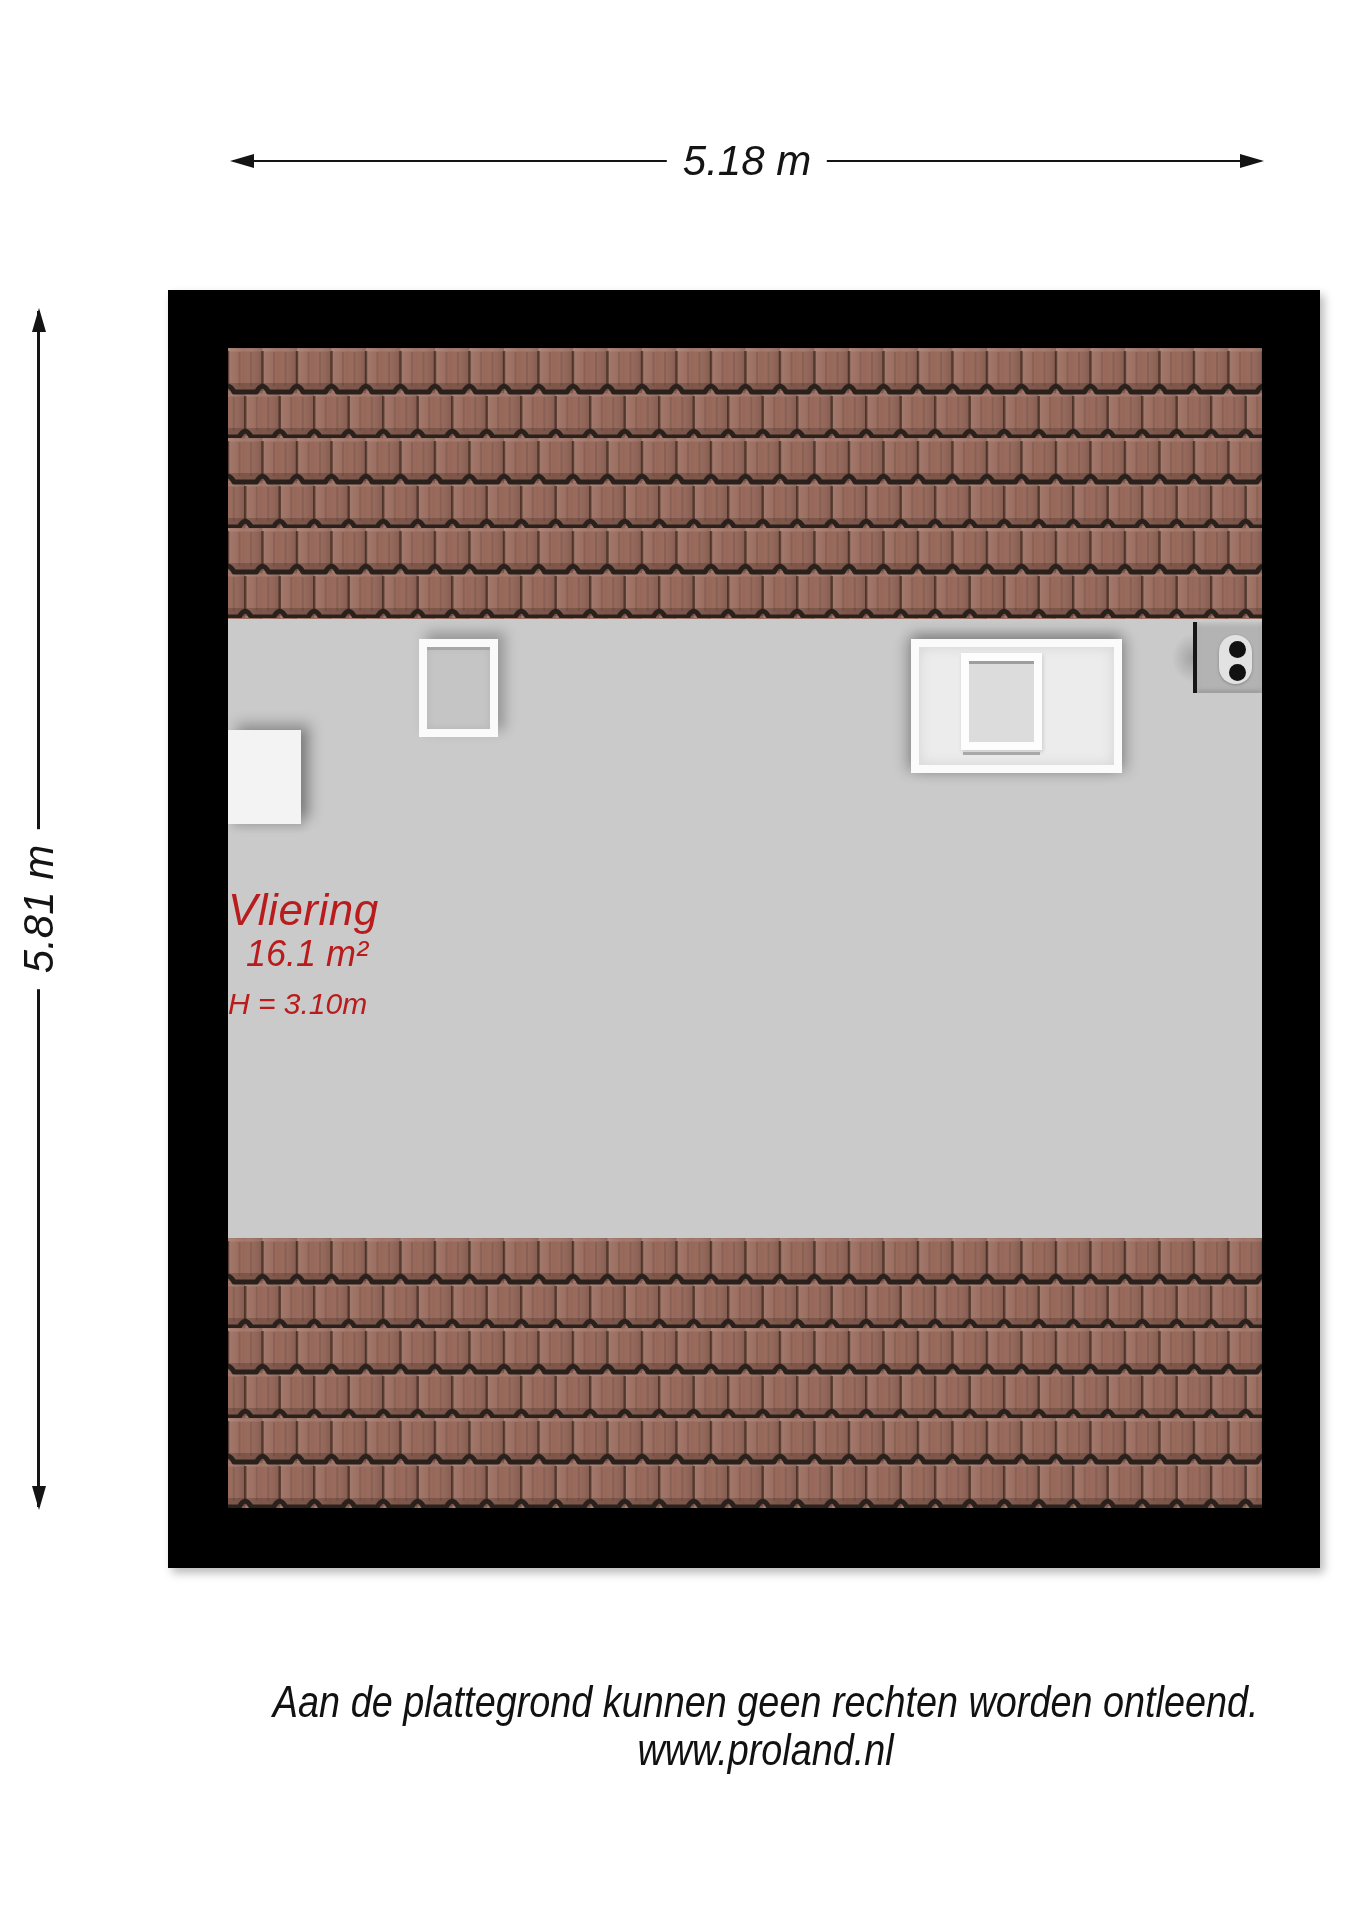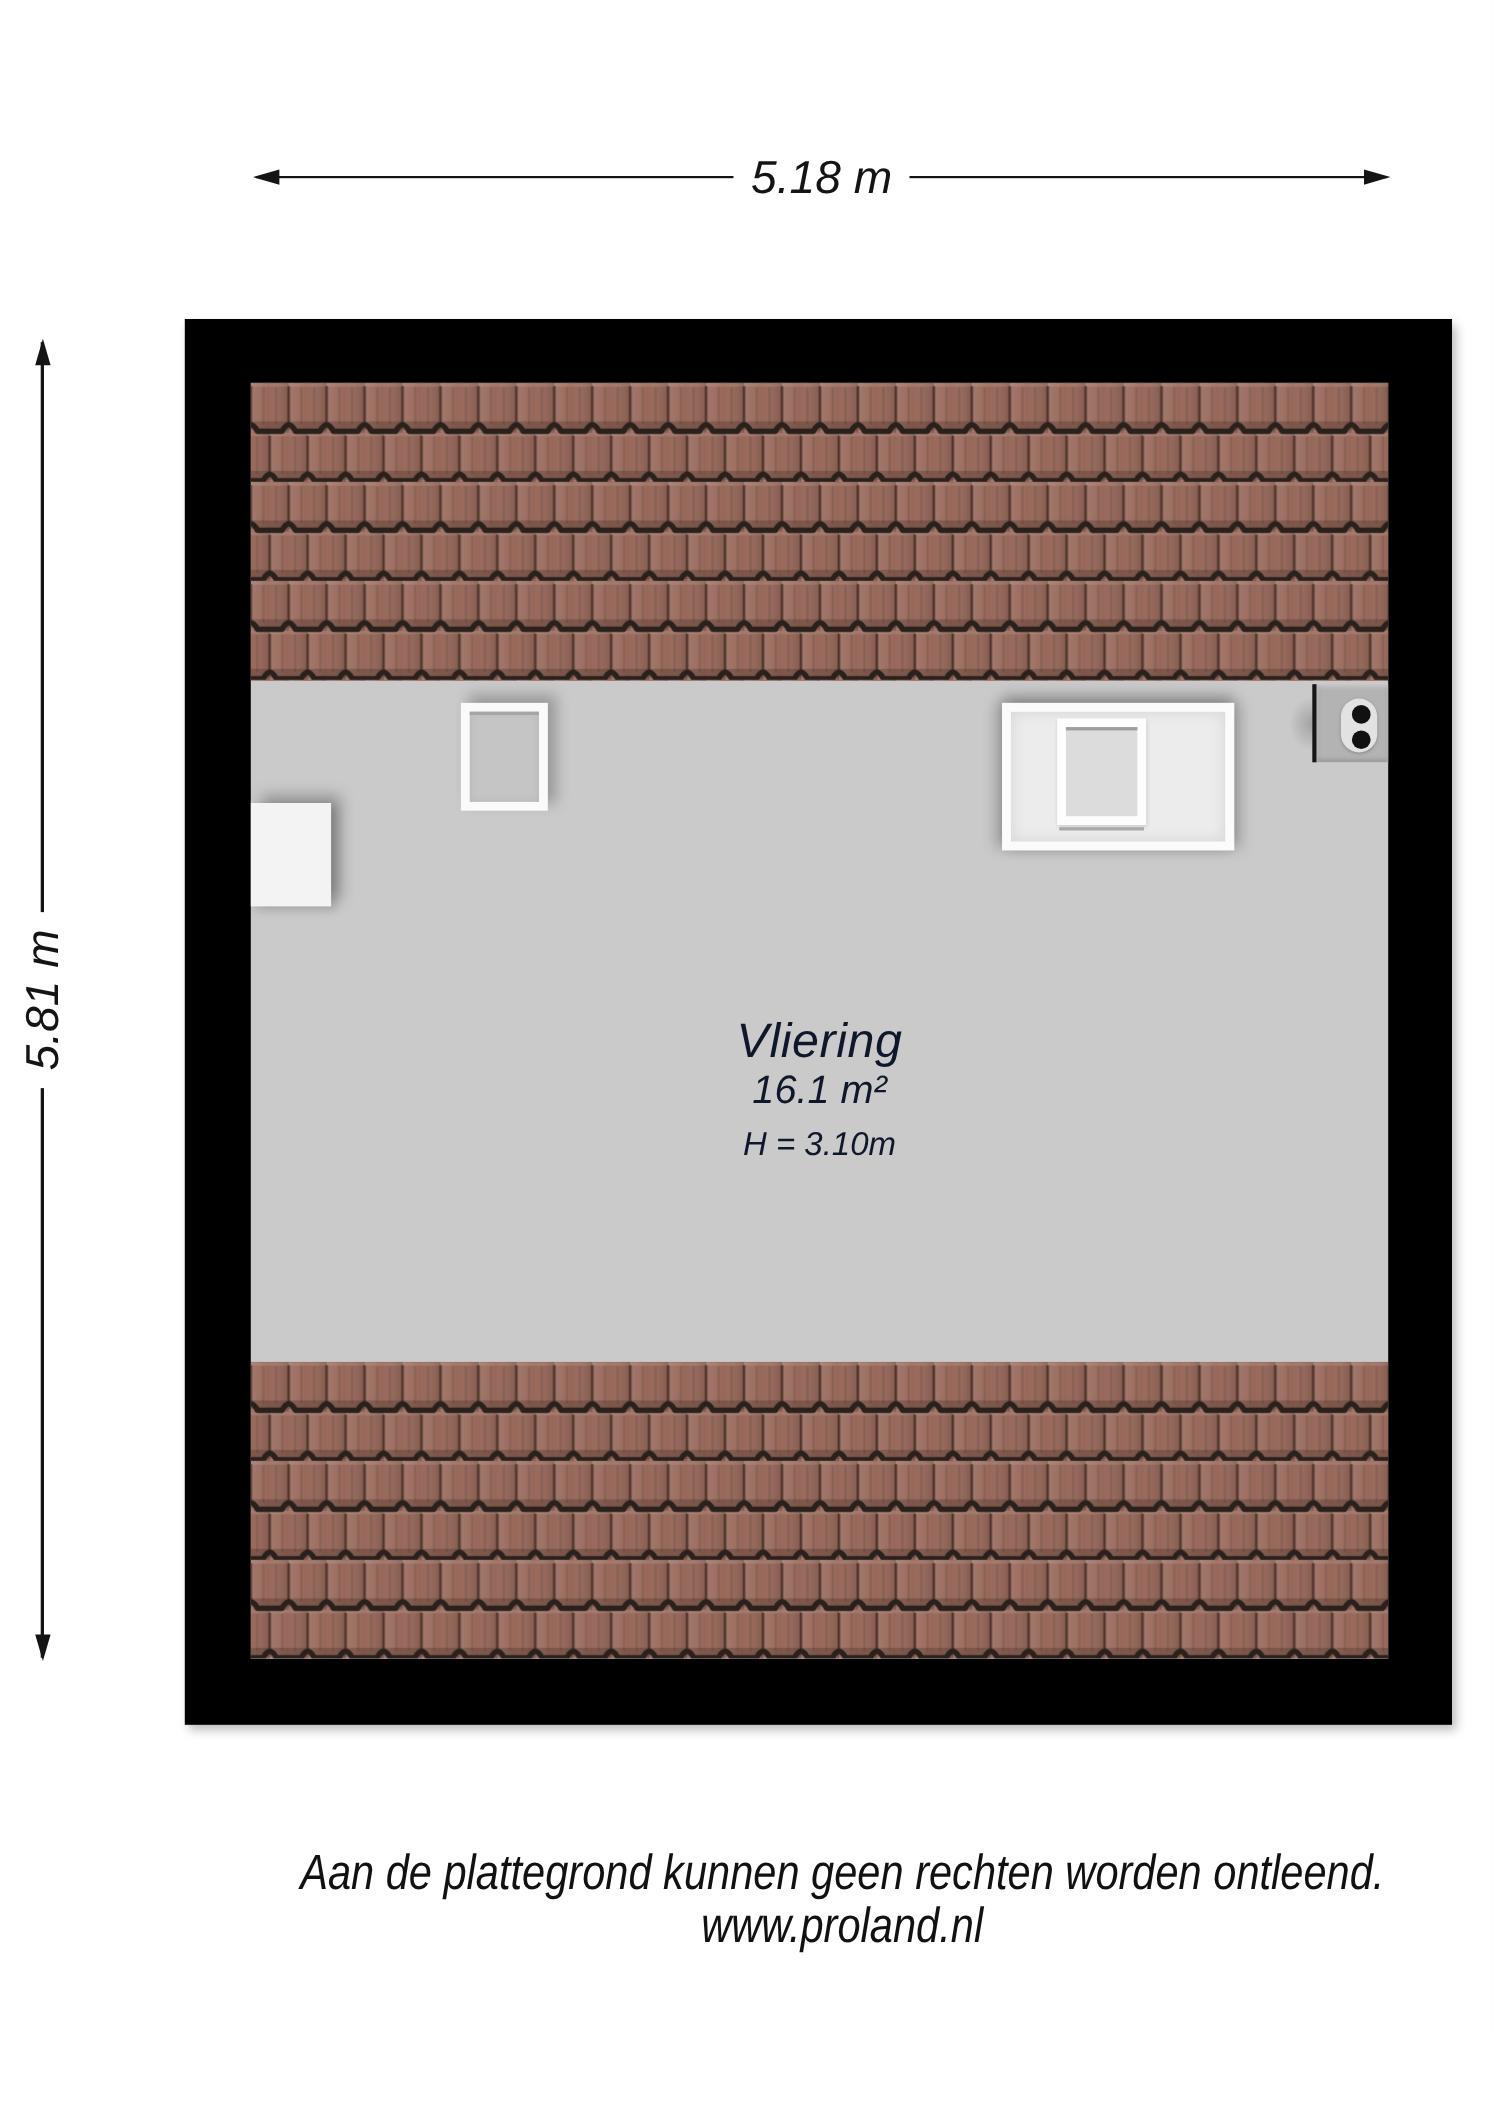--- a/index.html
+++ b/index.html
@@ -23,23 +23,23 @@
   .ah-right{right:-1px;top:50%;transform:translateY(-50%);border-top:7px solid transparent;border-bottom:7px solid transparent;border-left:24px solid #141414;}
   .ah-up{top:-1px;left:50%;transform:translateX(-50%);border-left:7px solid transparent;border-right:7px solid transparent;border-bottom:24px solid #141414;}
   .ah-down{bottom:-1px;left:50%;transform:translateX(-50%);border-left:7px solid transparent;border-right:7px solid transparent;border-top:24px solid #141414;}
   
   .plan{position:absolute;left:168px;top:290px;width:1152px;height:1278px;background:#000000;box-shadow:4px 5px 9px rgba(0,0,0,0.28);}
   .interior{position:absolute;left:60px;top:58px;width:1034px;height:1160px;background:#cacaca;}
   .tiles{position:absolute;left:0;display:block;}
   .tiles-top{top:0;}
   .tiles-bottom{top:890px;}
   
-  .room-label{position:absolute;left:0;right:0;top:540px;text-align:center;color:#0f172a;margin-top:37px;}
+  .room-label{position:absolute;left:0;right:0;top:540px;color:#b91c1c;}
   .room-name{font-size:44px;line-height:44px;letter-spacing:0.5px;}
-  .room-area{font-size:36px;line-height:40px;margin-top:2px;}
+  .room-area{font-size:36px;line-height:40px;margin-top:2px;padding-left:18px;}
   .room-h{font-size:30px;line-height:44px;margin-top:8px;}
   
   .door-opening{position:absolute;left:0;top:382px;width:73px;height:94px;background:#f3f3f3;box-shadow:9px -6px 13px rgba(0,0,0,0.30),4px 4px 8px rgba(0,0,0,0.12);}
   .skylight{position:absolute;left:191px;top:291px;width:79px;height:98px;border:8px solid #fafafa;background:#c5c5c5;box-sizing:border-box;box-shadow:7px -7px 12px rgba(0,0,0,0.25),inset 0 0 9px rgba(0,0,0,0.08);}
   .pane-topline{position:absolute;left:0;right:0;top:0;height:3px;background:#a6a6a6;}
   .dormer{position:absolute;left:683px;top:291px;width:211px;height:134px;border:8px solid #fbfbfb;background:#ececec;box-sizing:border-box;box-shadow:0 -7px 12px rgba(0,0,0,0.22),-7px 0 12px rgba(0,0,0,0.14),7px 0 12px rgba(0,0,0,0.14),inset 0 0 14px rgba(0,0,0,0.10);}
   .inner-window{position:absolute;left:42px;top:6px;width:81px;height:97px;border:8px solid #fdfdfd;background:#dcdcdc;box-sizing:border-box;box-shadow:1px 2px 4px rgba(0,0,0,0.15);}
   .inner-window .pane-topline{background:#9e9e9e;}
   .sill-line{position:absolute;left:44px;top:105px;width:77px;height:3px;background:#a9a9a9;}
   .vent-line{position:absolute;left:965px;top:274px;width:4px;height:71px;background:#161616;}

